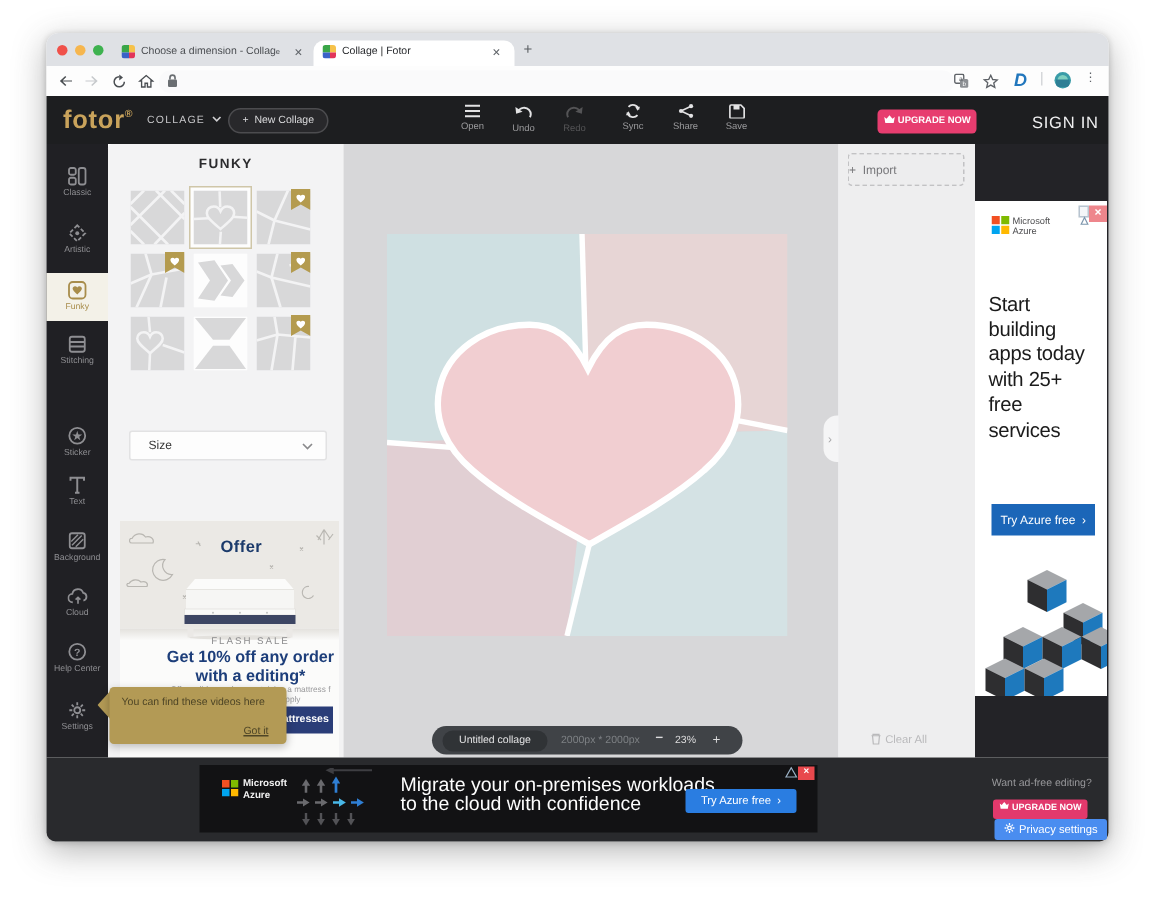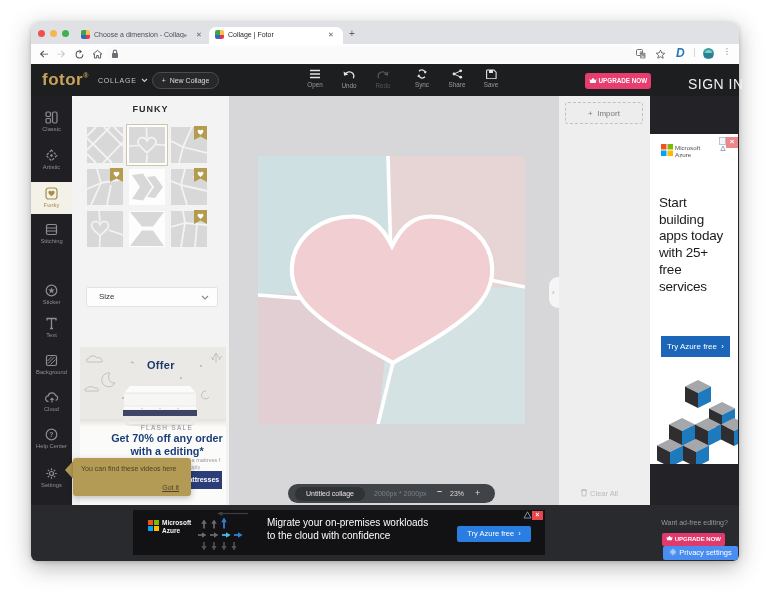--- a/index.html
+++ b/index.html
@@ -144,21 +144,21 @@
       </svg>Share</div>
 <div class="tbico" style="left:474px;">
   <svg width="11" height="10" viewBox="0 0 11 10">
         <path d="M1.4 1h6.5l2.2 2.2v5.9a.8.8 0 0 1-.8.8H1.4a.8.8 0 0 1-.8-.8V1.8a.8.8 0 0 1 .8-.8z" fill="none" stroke="#e3e3e4" stroke-width="1.1"></path>
         <rect x="3" y="1" width="4" height="3" fill="#e3e3e4"></rect>
       </svg>Save</div>
 <div class="abs" style="left:585px;top:73px;width:66px;height:16px;background:#e73d6f;border-radius:3px;text-align:center;color:#fff;font-size:6.3px;font-weight:bold;line-height:16px;">
 <svg width="8" height="7" viewBox="0 0 8 7" style="vertical-align:-1px;">
         <path d="M0.5 2 2 3.2 4 0.8 6 3.2 7.5 2 6.8 6H1.2z" fill="#fff"></path>
       </svg> UPGRADE NOW</div>
-<div class="abs" style="left:688px;top:76px;color:#f0f0f1;font-size:14px;letter-spacing:0.5px;text-align:right;">SIGN IN</div>
+<div class="abs" style="left:688px;top:76px;color:#f0f0f1;font-size:11px;letter-spacing:0.5px;text-align:right;">SIGN IN</div>
 
 <div id="sidebar"></div>
 <div class="abs" style="left:31px;top:182px;width:41px;height:32px;background:#f3f1e8;"></div>
 <div class="sbitem" style="top:111px;">
   <svg width="13" height="13" viewBox="0 0 13 13">
         <rect x="1" y="1" width="4.5" height="4.5" rx="1.2" fill="none" stroke="#8e8e92" stroke-width="1.2"></rect>
         <rect x="1" y="7.5" width="4.5" height="4.5" rx="1.2" fill="none" stroke="#8e8e92" stroke-width="1.2"></rect>
         <rect x="7.5" y="1" width="4.5" height="11" rx="1.5" fill="none" stroke="#8e8e92" stroke-width="1.2"></rect>
       </svg>Classic</div>
 <div class="sbitem" style="top:149px;">
@@ -327,21 +327,21 @@
     <path d="M3 26h74v4H3z" fill="#fafaf9" stroke="#e0dfdb" stroke-width="0.5"></path>
     <circle cx="22" cy="28.5" r="0.7" fill="#c5c5c5"></circle>
         <circle cx="40" cy="28.5" r="0.7" fill="#c5c5c5"></circle>
         <circle cx="58" cy="28.5" r="0.7" fill="#c5c5c5"></circle>
     <path d="M3 30h74v6H3z" fill="#3d4664"></path>
     <path d="M1 36h78v2H1z" fill="#e9e7e4"></path>
     <path d="M5 38h4v7H5zM71 38h4v7h-4z" fill="#ebe9e6"></path>
     <ellipse cx="40" cy="45" rx="34" ry="1.5" fill="#e3e1dd"></ellipse>
   </svg>
   <div style="position:absolute;left:14px;top:77px;width:146px;text-align:center;font-size:6.5px;letter-spacing:1.3px;color:#8d8d8f;">FLASH SALE</div>
-  <div style="position:absolute;left:14px;top:86px;width:146px;text-align:center;font-size:10.8px;font-weight:bold;color:#1d3e7a;line-height:11px;">Get 70% off any order</div>
+  <div style="position:absolute;left:14px;top:86px;width:146px;text-align:center;font-size:10.8px;font-weight:bold;color:#1d3e7a;line-height:11px;">Get 10% off any order</div>
   <div style="position:absolute;left:14px;top:98px;width:146px;text-align:center;font-size:10.8px;font-weight:bold;color:#1d3e7a;">with a editing*</div>
   <div style="position:absolute;left:14px;top:110px;width:146px;text-align:center;font-size:5.5px;color:#9a9a9c;">Offer valid on orders containing a mattress f</div>
   <div style="position:absolute;left:14px;top:117px;width:146px;text-align:center;font-size:5.5px;color:#9a9a9c;">Terms and conditions apply</div>
   <div style="position:absolute;left:80px;top:124px;width:62px;height:18px;background:#2a3d78;color:#fff;font-size:7px;font-weight:bold;text-align:center;line-height:18px;">Shop mattresses</div>
 </div>
 
 <div id="canvasarea"></div>
 <svg class="abs" style="left:258px;top:156px;" width="267" height="268" viewBox="0 0 267 268">
   <polygon points="0,0 130,0 134,134 0,139" fill="#cfe0e2"></polygon>
   <polygon points="130,0 267,0 267,131 134,134" fill="#e7d5d5"></polygon>
@@ -360,21 +360,21 @@
 <div class="abs" style="left:552px;top:288px;color:#a8a8aa;font-size:8px;">›</div>
 
 <div class="abs" style="left:288px;top:484px;width:207px;height:19px;background:#404347;border-radius:10px;"></div>
 <div class="abs" style="left:295px;top:486.5px;width:70px;height:14px;background:#303336;border-radius:7px;color:#e4e4e5;font-size:7px;text-align:center;line-height:14px;">Untitled collage</div>
 <div class="abs" style="left:374px;top:490px;color:#7d8084;font-size:7px;">2000px * 2000px</div>
 <div class="abs" style="left:437px;top:486px;color:#dcdcdd;font-size:9px;font-weight:bold;">–</div>
 <div class="abs" style="left:450px;top:490px;color:#dcdcdd;font-size:7px;">23%</div>
 <div class="abs" style="left:475px;top:487.5px;color:#dcdcdd;font-size:9px;">+</div>
 
 <div id="rpanel"></div>
-<div class="abs" style="left:565px;top:102px;width:78px;height:22px;border:1px dashed #c2c2c4;border-radius:3px;color:#77777a;font-size:8px;text-align:center;line-height:21px;background:#ededee;">+&nbsp; Import</div>
+<div class="abs" style="left:565px;top:102px;width:78px;height:22px;border:1px dashed #c2c2c4;border-radius:3px;color:#77777a;font-size:8px;text-align:left;line-height:21px;background:#ededee;">+&nbsp; Import</div>
 <div class="abs" style="left:580px;top:488px;color:#b9b9bb;font-size:7.5px;">
 <svg width="8" height="9" viewBox="0 0 8 9" style="vertical-align:-1.5px;">
         <path d="M1 2.5h6M2 2.5V1.6h4v.9M1.7 2.5l.5 5.5h3.6l.5-5.5" fill="none" stroke="#b9b9bb" stroke-width="0.8"></path>
       </svg>
 Clear All</div>
 <div id="darkright"></div>
 <div id="bottomstrip"></div>
 
 <div class="abs" style="left:650px;top:134px;width:88px;height:330px;background:#fff;">
   <svg style="position:absolute;left:11px;top:10px;" width="12" height="12" viewBox="0 0 12 12">
@@ -468,21 +468,21 @@
     <path d="M8 30 v4.6"></path>
         <path d="M5.4 34 8 38.4 10.6 34z" stroke="none"></path>
     <path d="M18 30 v4.6"></path>
         <path d="M15.4 34 18 38.4 20.6 34z" stroke="none"></path>
     <path d="M28 30 v4.6"></path>
         <path d="M25.4 34 28 38.4 30.6 34z" stroke="none"></path>
     <path d="M38 30 v4.6"></path>
         <path d="M35.4 34 38 38.4 40.6 34z" stroke="none"></path>
   </g>
 </svg>
-<div class="abs" style="left:267px;top:517px;font-size:10px;color:#fdfdfd;line-height:12.5px;">Migrate your on-premises workloads<br>to the cloud with confidence</div>
+<div class="abs" style="left:267px;top:517px;font-size:13px;color:#fdfdfd;line-height:12.5px;">Migrate your on-premises workloads<br>to the cloud with confidence</div>
 <div class="abs" style="left:457px;top:526px;width:74px;height:16px;background:#2a7de1;border-radius:2px;color:#fff;font-size:7.5px;text-align:center;line-height:16px;">Try Azure free &nbsp;›</div>
 <svg class="abs" style="left:523px;top:511px;" width="9" height="8" viewBox="0 0 9 8">
       <path d="M4.5 0.8 8 7H1z" fill="none" stroke="#9ab0c4" stroke-width="0.8"></path>
     </svg>
 <div class="abs" style="left:532px;top:511px;width:11px;height:9px;background:#e8484d;color:#fff;font-size:6.5px;font-weight:bold;text-align:center;line-height:8px;">×</div>
 
 <div class="abs" style="left:650px;top:519px;width:89px;text-align:center;font-size:7px;color:#98989b;">Want ad-free editing?</div>
 <div class="abs" style="left:662px;top:533px;width:63px;height:13px;background:#e2396c;border-radius:2px;color:#fff;font-size:6px;font-weight:bold;text-align:center;line-height:13px;">
 <svg width="7" height="6" viewBox="0 0 8 7" style="vertical-align:0px;">
         <path d="M0.5 2 2 3.2 4 0.8 6 3.2 7.5 2 6.8 6H1.2z" fill="#fff"></path>

